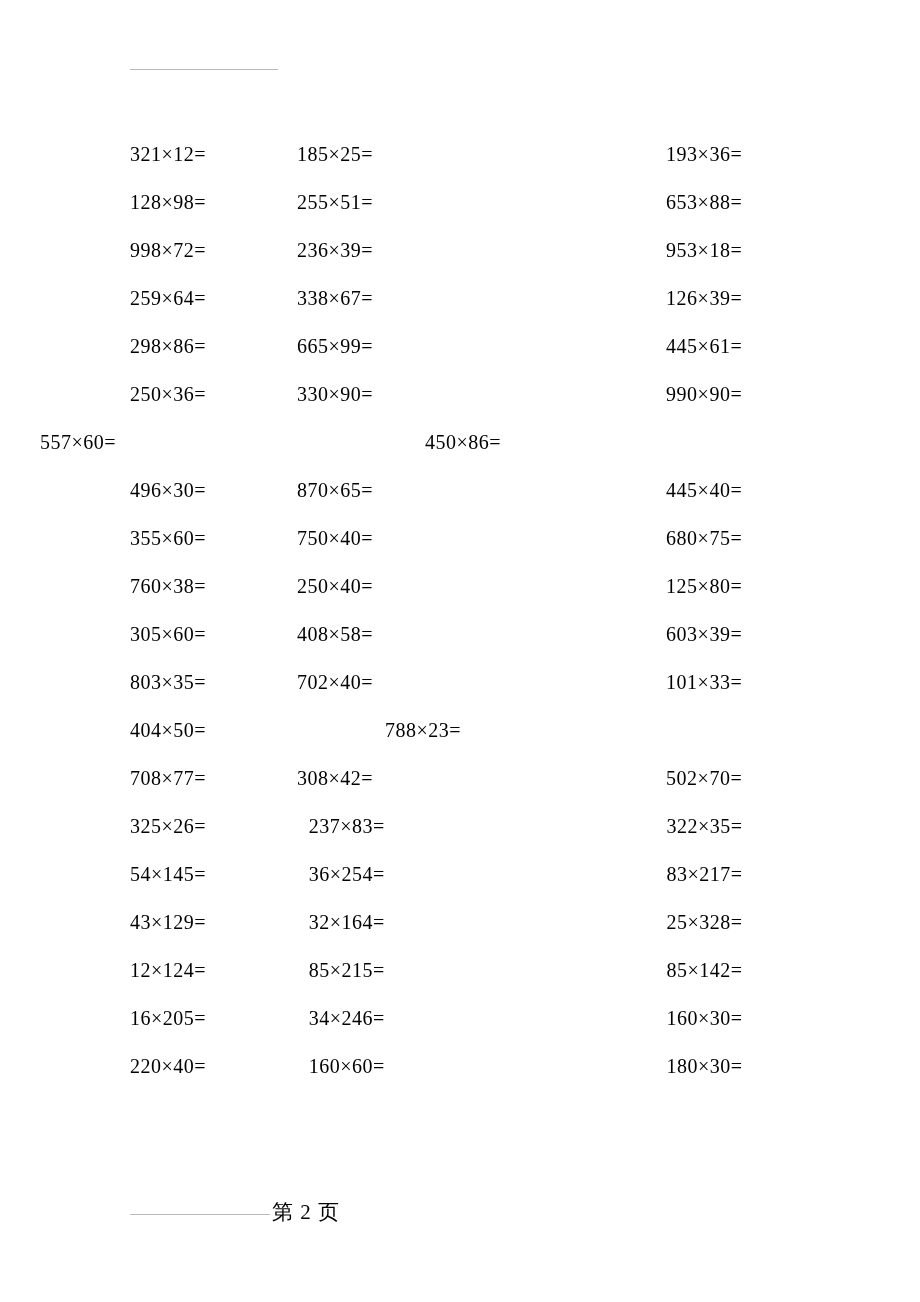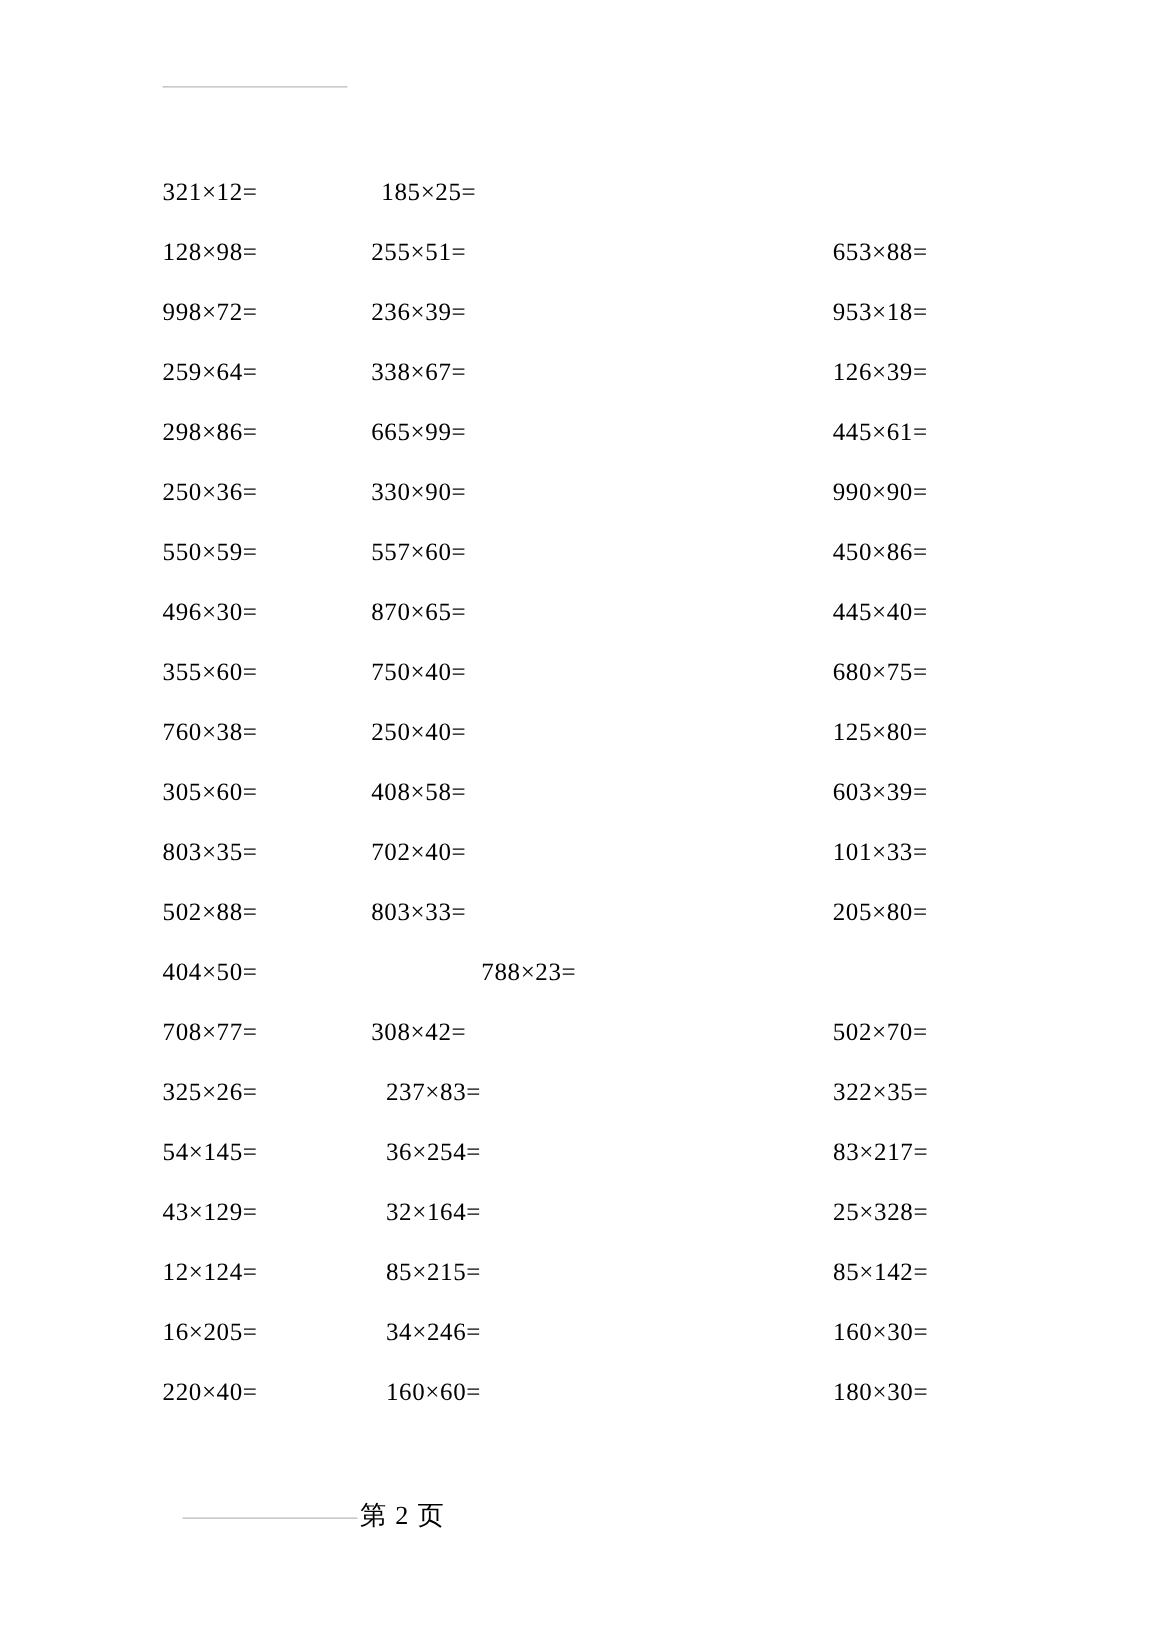--- a/index.html
+++ b/index.html
@@ -63,21 +63,21 @@
     width: 390px;
     box-sizing: border-box;
     text-align: left;
     padding-left: 120px;
   }
   .col2.indent {
     padding-left: 12px;
   }
   .footer {
     position: absolute;
-    left: 16px;
+    left: 0;
     top: 1190px;
     width: 836px;
     height: 40px;
   }
   .footer-rule {
     position: absolute;
     left: 130px;
     top: 24px;
     width: 140px;
     height: 0;
@@ -98,20 +98,21 @@
 
 <div class="page">
 
   <div class="top-rule"></div>
 
   <div class="problems">
 
     <div class="prow">
       <div class="cell col1">321×12=</div>
       <div class="cell col2">185×25=</div>
+      <div class="cell col3">193×36=</div>
     </div>
 
     <div class="prow">
       <div class="cell col1">128×98=</div>
       <div class="cell col2">255×51=</div>
       <div class="cell col3">653×88=</div>
     </div>
 
     <div class="prow">
       <div class="cell col1">998×72=</div>
@@ -131,21 +132,20 @@
       <div class="cell col3">445×61=</div>
     </div>
 
     <div class="prow">
       <div class="cell col1">250×36=</div>
       <div class="cell col2">330×90=</div>
       <div class="cell col3">990×90=</div>
     </div>
 
     <div class="prow">
-      <div class="cell col1">550×59=</div>
       <div class="cell col2">557×60=</div>
       <div class="cell col3">450×86=</div>
     </div>
 
     <div class="prow">
       <div class="cell col1">496×30=</div>
       <div class="cell col2">870×65=</div>
       <div class="cell col3">445×40=</div>
     </div>
 
@@ -166,25 +166,20 @@
       <div class="cell col2">408×58=</div>
       <div class="cell col3">603×39=</div>
     </div>
 
     <div class="prow">
       <div class="cell col1">803×35=</div>
       <div class="cell col2">702×40=</div>
       <div class="cell col3">101×33=</div>
     </div>
 
-    <div class="prow">
-      <div class="cell col1">502×88=</div>
-      <div class="cell col2">803×33=</div>
-      <div class="cell col3">205×80=</div>
-    </div>
 
     <div class="prow">
       <div class="cell col1">404×50=</div>
       <div class="cell col3">788×23=</div>
     </div>
 
     <div class="prow">
       <div class="cell col1">708×77=</div>
       <div class="cell col2">308×42=</div>
       <div class="cell col3">502×70=</div>

